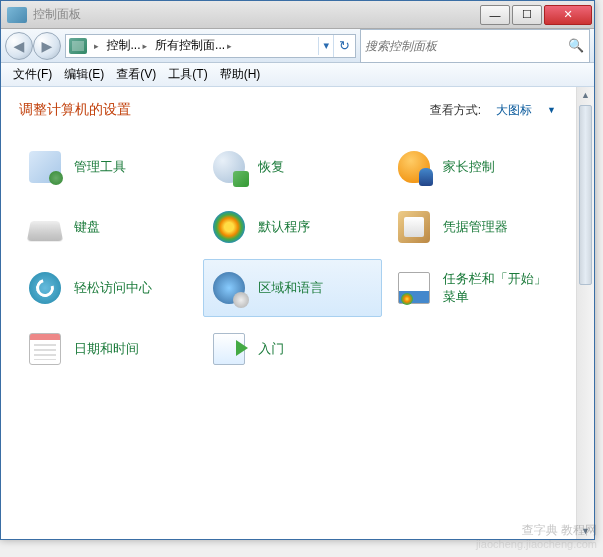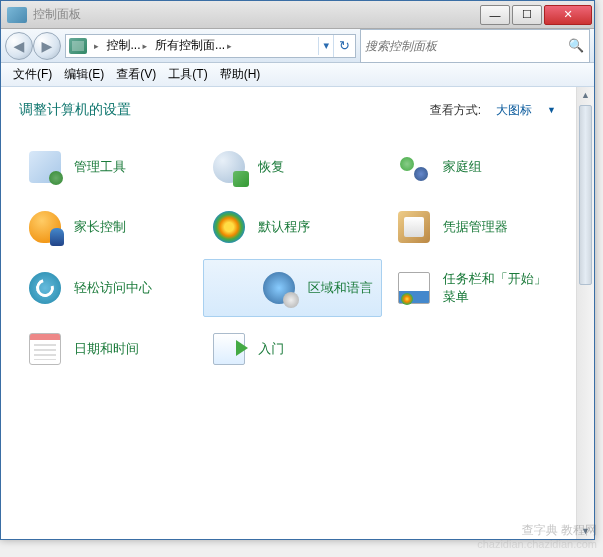--- a/index.html
+++ b/index.html
@@ -33,29 +33,29 @@
 .menuitem { padding: 18px 6px; }
 
 .content { height: 452px; display: flex; }
 .main { flex: 1; padding: 14px 10px 10px 18px; overflow-y: auto; }
 .sidescroll { width: 18px; background: linear-gradient(to right,#e8e8e8,#f4f4f4); border-left: 1px solid #ddd; position: relative; }
 .scrollthumb { position: absolute; top: 18px; left: 2px; right: 2px; height: 180px; background: linear-gradient(to right,#d0d8e0,#e4ecf4,#d0d8e0); border: 1px solid #b0c0d0; border-radius: 2px; }
 .scrollarr { position:absolute; left:0; right:0; height:16px; display:flex; align-items:center; justify-content:center; font-size:9px; color:#678; }
 .scrollarr.up { top:0; } .scrollarr.down { bottom:0; }
 
 .header-row { display: flex; justify-content: space-between; align-items: center; margin-bottom: 20px; padding-right: 10px; }
-.page-title { font-size: 14px; color: #0f766e; }
+.page-title { font-size: 14px; color: #c2410c; }
 .viewmode { font-size: 12px; display: flex; align-items: center; gap: 15px; }
 .viewmode .label { color: #333; }
 .viewmode .value { color: #0a5a9c; }
 .viewmode .arr { color: #0a5a9c; font-size: 9px; }
 
 .grid { display: grid; grid-template-columns: 1fr 1fr 1fr; gap: 4px 6px; }
 .item { display: flex; align-items: center; gap: 12px; padding: 10px 8px; border: 1px solid transparent; border-radius: 2px; }
-.item.selected { background: linear-gradient(to bottom,#eaf4fd,#d6eafc); border: 1px solid #a8d0f0; justify-content: flex-end; }
+.item.selected { background: linear-gradient(to bottom,#eaf4fd,#d6eafc); border: 1px solid #a8d0f0; }
 .item .icon { width: 34px; height: 34px; display: flex; align-items: center; justify-content: center; flex-shrink: 0; }
 .item .lbl { font-size: 13px; color: #1a7a3a; }
 
 
 .ic { width:32px; height:32px; position:relative; }
 .ic-admin { background: linear-gradient(135deg,#d8e8f8,#a8c8e8); border-radius:4px; }
 .ic-admin::after{content:"";position:absolute;right:-2px;bottom:-2px;width:14px;height:14px;background:radial-gradient(circle,#6a6,#383);border-radius:50%;}
 .ic-recovery { background: radial-gradient(circle at 30% 30%,#e8f0f8,#a8c0d8); border-radius:50%; }
 .ic-recovery::after{content:"";position:absolute;right:-4px;bottom:-4px;width:16px;height:16px;background:linear-gradient(135deg,#6b6,#393);border-radius:3px;}
 .ic-homegroup::before{content:"";position:absolute;left:2px;top:6px;width:14px;height:14px;background:radial-gradient(circle,#8c8,#4a4);border-radius:50%;}
@@ -158,29 +158,29 @@
             <div class="lbl">管理工具</div>
           </div>
           <div class="item">
             <div class="icon">
               <div class="ic ic-recovery"></div>
             </div>
             <div class="lbl">恢复</div>
           </div>
           <div class="item">
             <div class="icon">
-              <div class="ic ic-homegroup"></div>
-            </div>
-            <div class="lbl">家庭组</div>
-          </div>
-          <div class="item">
-            <div class="icon">
               <div class="ic ic-parental"></div>
             </div>
             <div class="lbl">家长控制</div>
+          </div>
+          <div class="item">
+            <div class="icon">
+              <div class="ic ic-keyboard"></div>
+            </div>
+            <div class="lbl">键盘</div>
           </div>
           <div class="item">
             <div class="icon">
               <div class="ic ic-default"></div>
             </div>
             <div class="lbl">默认程序</div>
           </div>
           <div class="item">
             <div class="icon">
               <div class="ic ic-cred"></div>
@@ -223,14 +223,14 @@
     <div class="sidescroll">
       <div class="scrollarr up">▲</div>
       <div class="scrollthumb"></div>
       <div class="scrollarr down">▼</div>
     </div>
   </div>
 </div>
 
 <div class="watermark">
   <div class="w1">查字典 教程网</div>
-  <div class="w2">chazidian.chazidian.com</div>
+  <div class="w2">jiaocheng.jiaocheng.com</div>
 </div>
 
 </body></html>

